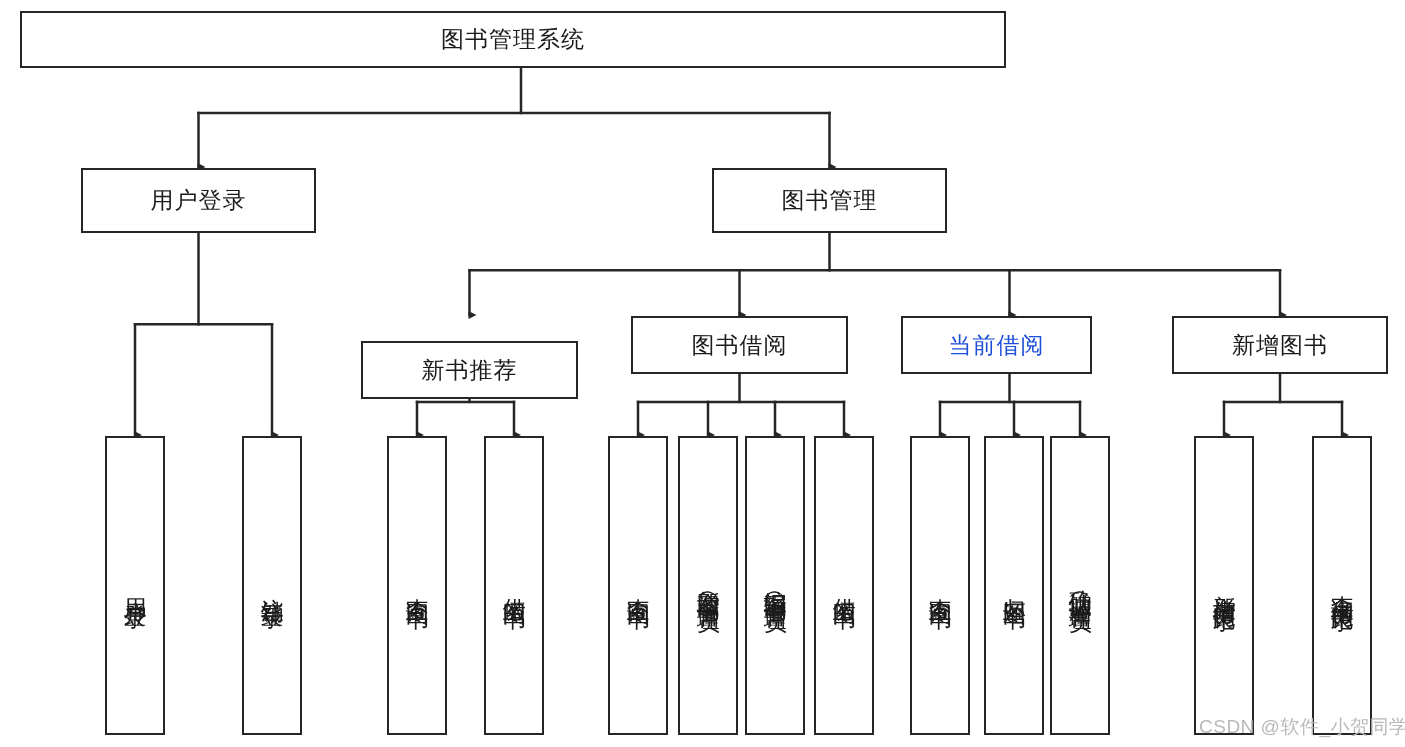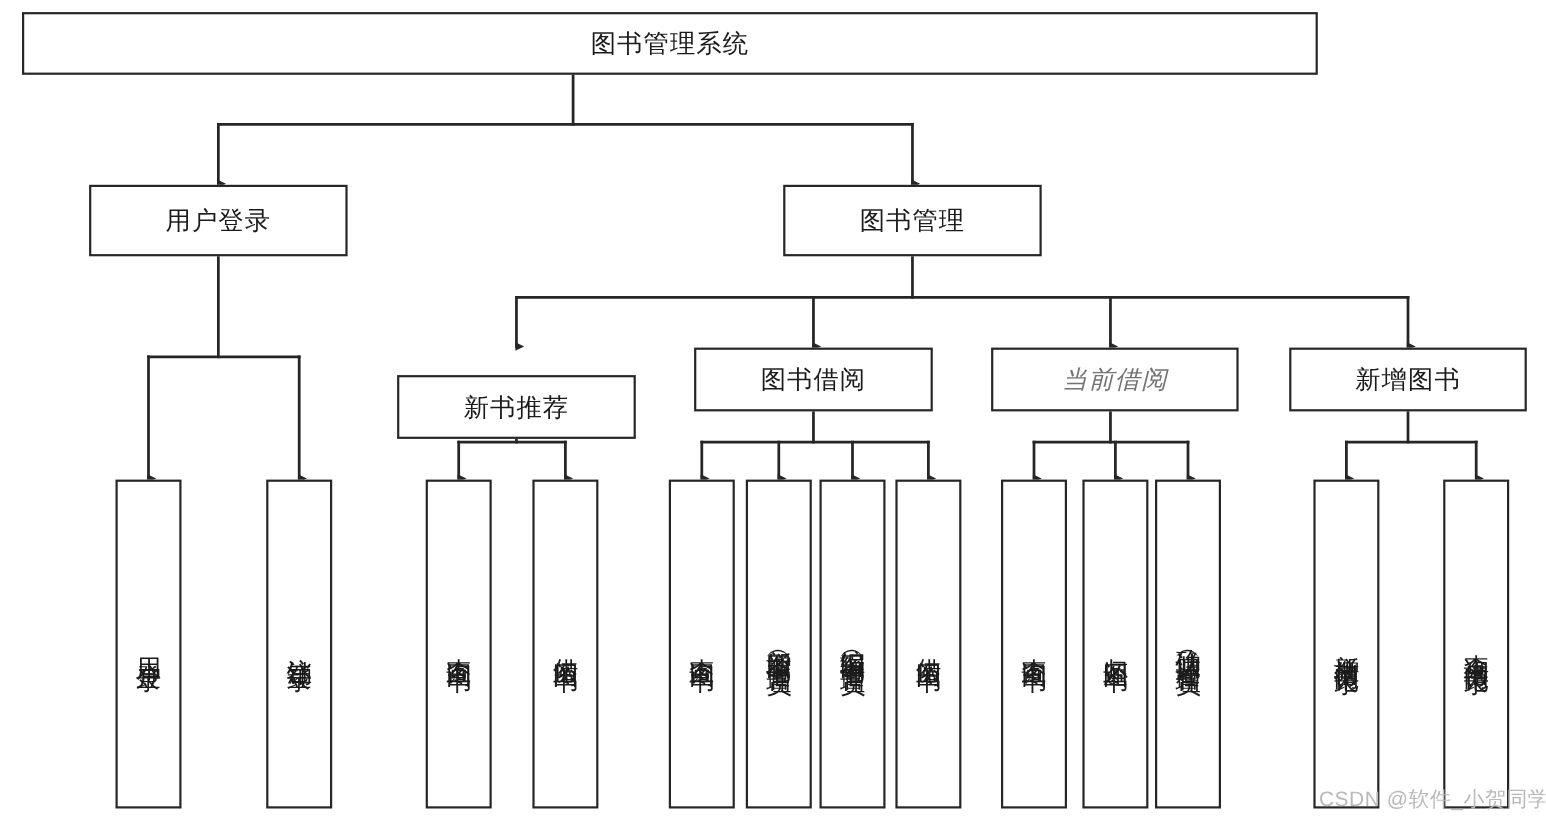--- a/index.html
+++ b/index.html
@@ -108,36 +108,36 @@
         <line x1="1014" y1="401.9" x2="1014" y2="435" marker-end="url(#arrowhead)"></line>
         <line x1="1080" y1="401.9" x2="1080" y2="435" marker-end="url(#arrowhead)"></line>
         <line x1="1280" y1="374" x2="1280" y2="401.9"></line>
         <line x1="1224" y1="401.9" x2="1342" y2="401.9"></line>
         <line x1="1224" y1="401.9" x2="1224" y2="435" marker-end="url(#arrowhead)"></line>
         <line x1="1342" y1="401.9" x2="1342" y2="435" marker-end="url(#arrowhead)"></line>
       </g>
   </svg>
 
   <div id="node-layer">
-      <div class="node h" style="left: 20px; top: 11px; width: 1178px; height: 57px; border-color: rgb(38, 38, 38); color: rgb(27, 27, 27);">
+      <div class="node h" style="left: 20px; top: 11px; width: 986px; height: 57px; border-color: rgb(38, 38, 38); color: rgb(27, 27, 27);">
         <span class="lbl">图书管理系统</span>
       </div>
       <div class="node h" style="left: 81px; top: 168px; width: 235px; height: 65px; border-color: rgb(38, 38, 38); color: rgb(27, 27, 27);">
         <span class="lbl">用户登录</span>
       </div>
       <div class="node h" style="left: 712px; top: 168px; width: 235px; height: 65px; border-color: rgb(38, 38, 38); color: rgb(27, 27, 27);">
         <span class="lbl">图书管理</span>
       </div>
       <div class="node h" style="left: 361px; top: 316px; width: 217px; height: 58px; border-color: rgb(38, 38, 38); color: rgb(27, 27, 27); margin-top: 25px;">
         <span class="lbl">新书推荐</span>
       </div>
       <div class="node h" style="left: 631px; top: 316px; width: 217px; height: 58px; border-color: rgb(38, 38, 38); color: rgb(27, 27, 27);">
         <span class="lbl">图书借阅</span>
       </div>
-      <div class="node h" style="left: 901px; top: 316px; width: 225px; height: 58px; border-color: rgb(38, 38, 38); color: #737373; font-style: italic;">
+      <div class="node h" style="left: 901px; top: 316px; width: 191px; height: 58px; border-color: rgb(38, 38, 38); color: #1d4ed8;">
         <span class="lbl">当前借阅</span>
       </div>
       <div class="node h" style="left: 1172px; top: 316px; width: 216px; height: 58px; border-color: rgb(38, 38, 38); color: rgb(27, 27, 27);">
         <span class="lbl">新增图书</span>
       </div>
       <div class="node v" style="left: 105px; top: 436px; width: 60px; height: 299px; border-color: rgb(38, 38, 38); color: rgb(27, 27, 27);">
         <span class="lbl">用户登录</span>
       </div>
       <div class="node v" style="left: 242px; top: 436px; width: 60px; height: 299px; border-color: rgb(38, 38, 38); color: rgb(27, 27, 27);">
         <span class="lbl">注销登录</span>

